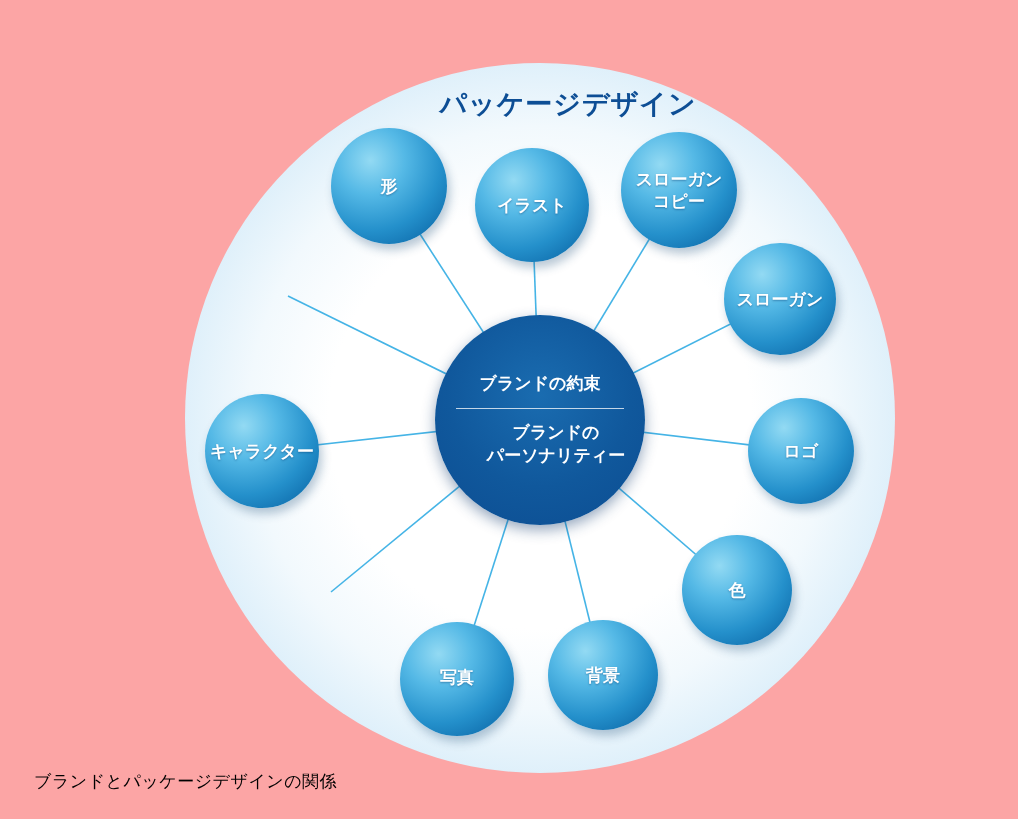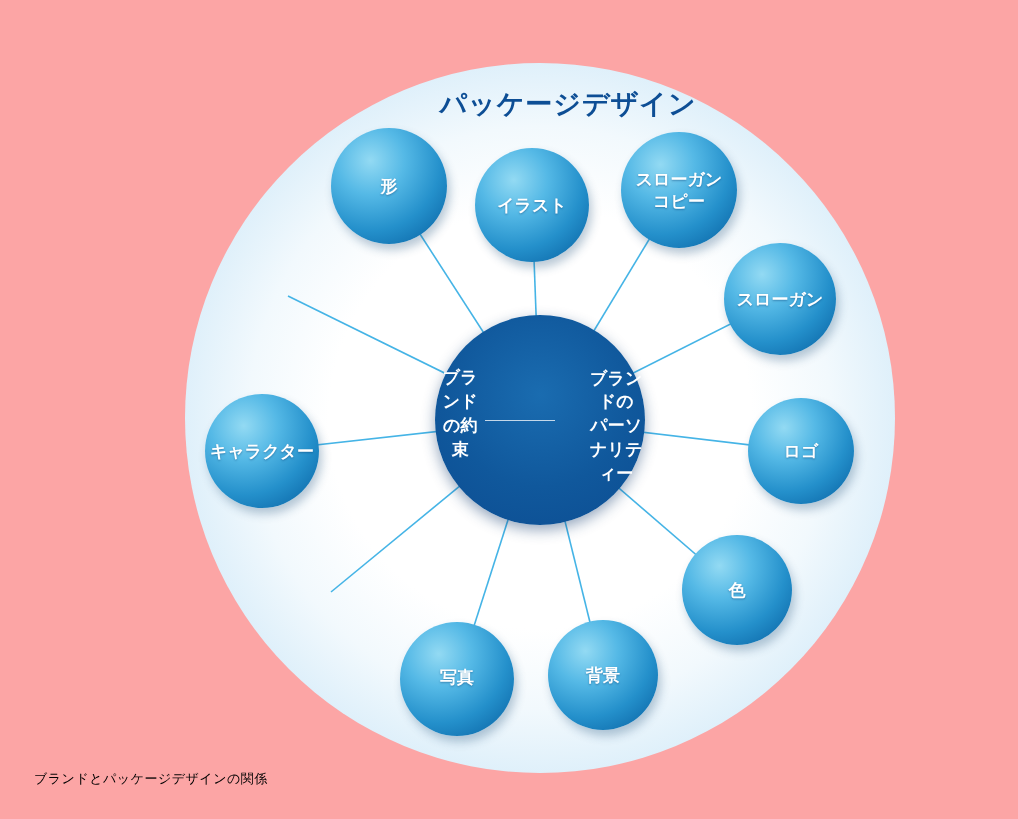--- a/index.html
+++ b/index.html
@@ -41,31 +41,31 @@
   .n6{left:548px;top:620px;width:110px;height:110px;}
   .n7{left:400px;top:622px;width:114px;height:114px;font-family:Liberation Mono, monospace;}
   .n8{left:271px;top:532px;width:120px;height:120px;}
   .n9{left:205px;top:394px;width:114px;height:114px;}
   .n10{left:232px;top:240px;width:112px;height:112px;}
 
   .center-circle{
     position:absolute;left:435px;top:315px;width:210px;height:210px;border-radius:50%;
     background:radial-gradient(circle at 50% 38%, #1a6cb0 0%, #10589c 55%, #0c4d92 100%);
     box-shadow:0 5px 14px rgba(20,60,110,0.45);
-    display:flex;align-items:center;justify-content:center;
+    display:flex;flex-direction:column;align-items:center;justify-content:center;
     color:#ffffff;font-weight:bold;font-size:17px;text-align:center;line-height:1.4;
     white-space:pre-line;
   }
   .center-top{margin-bottom:12px;}
   .center-divider{width:168px;height:1px;background:rgba(255,255,255,0.75);}
   .center-bottom{margin-top:12px;margin-left:32px;}
 
   .caption{
     position:absolute;left:34px;top:770px;
-    font-size:13px;color:#000000;font-weight:500;letter-spacing:0.5px;
+    font-size:17px;color:#000000;font-weight:500;letter-spacing:0.5px;
   }
 </style>
 </head>
 <body>
 
 <div class="stage">
 
   <div class="outer-circle"></div>
 
   <div class="diagram-title">パッケージデザイン</div>

